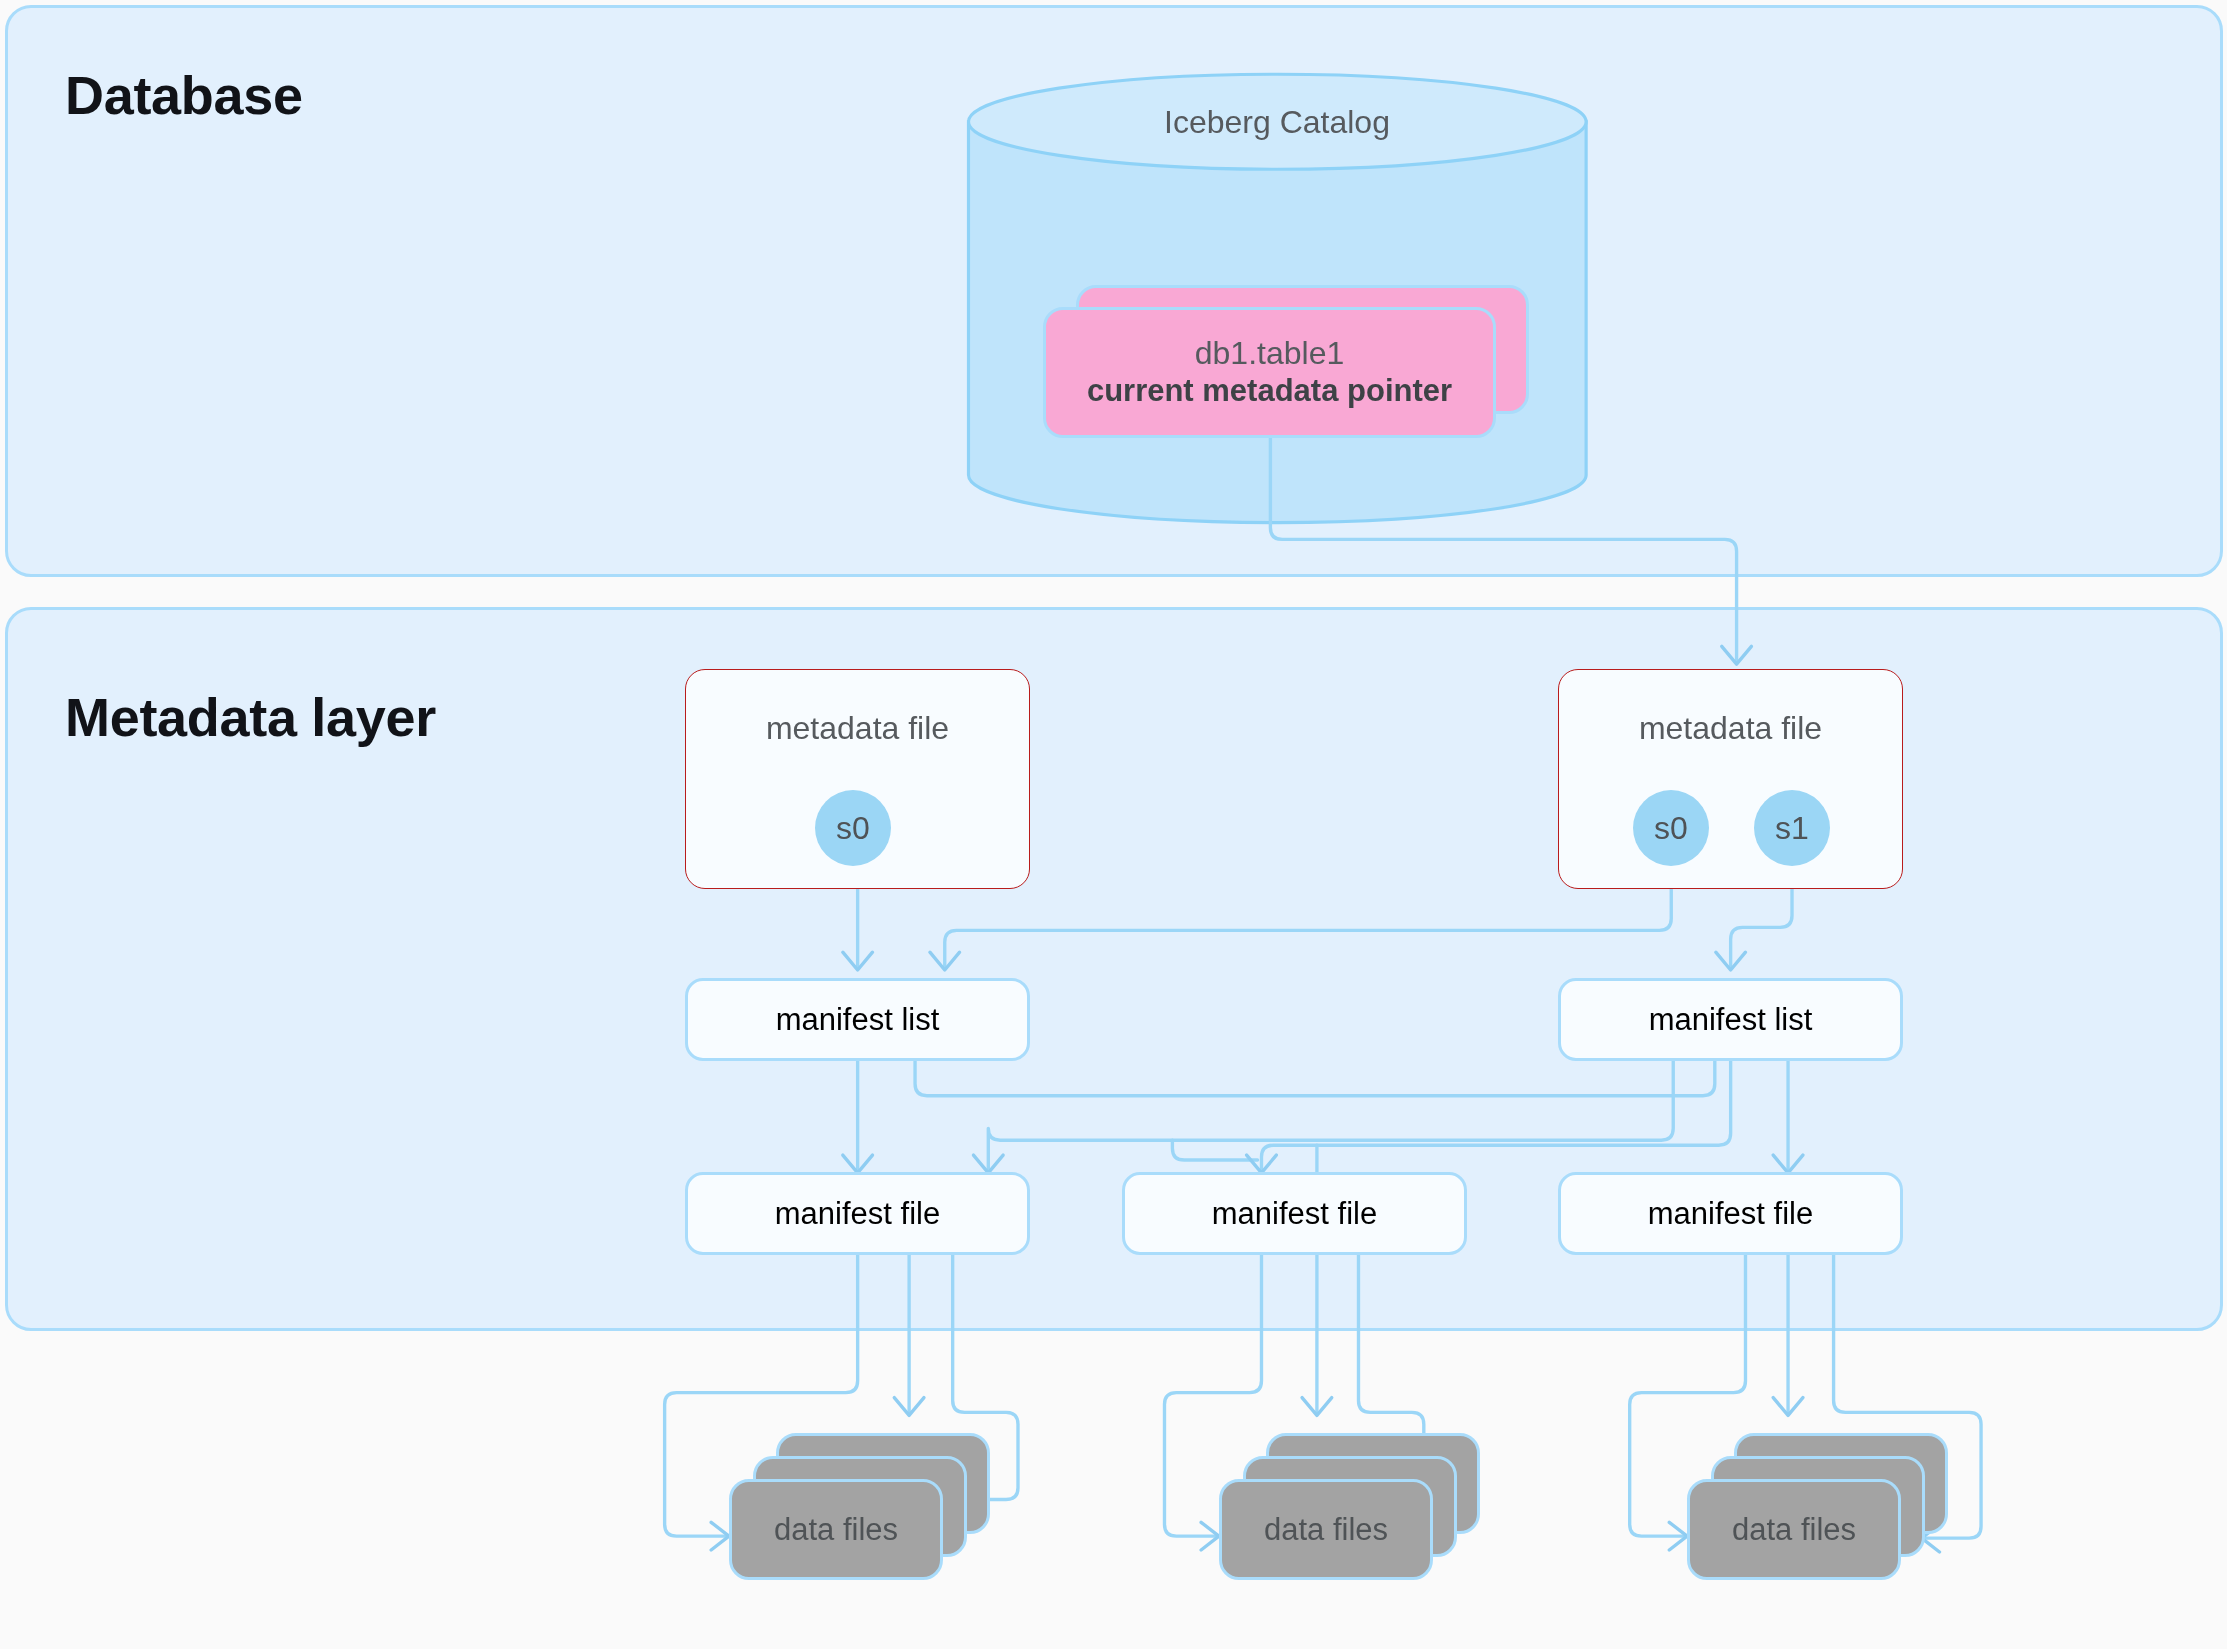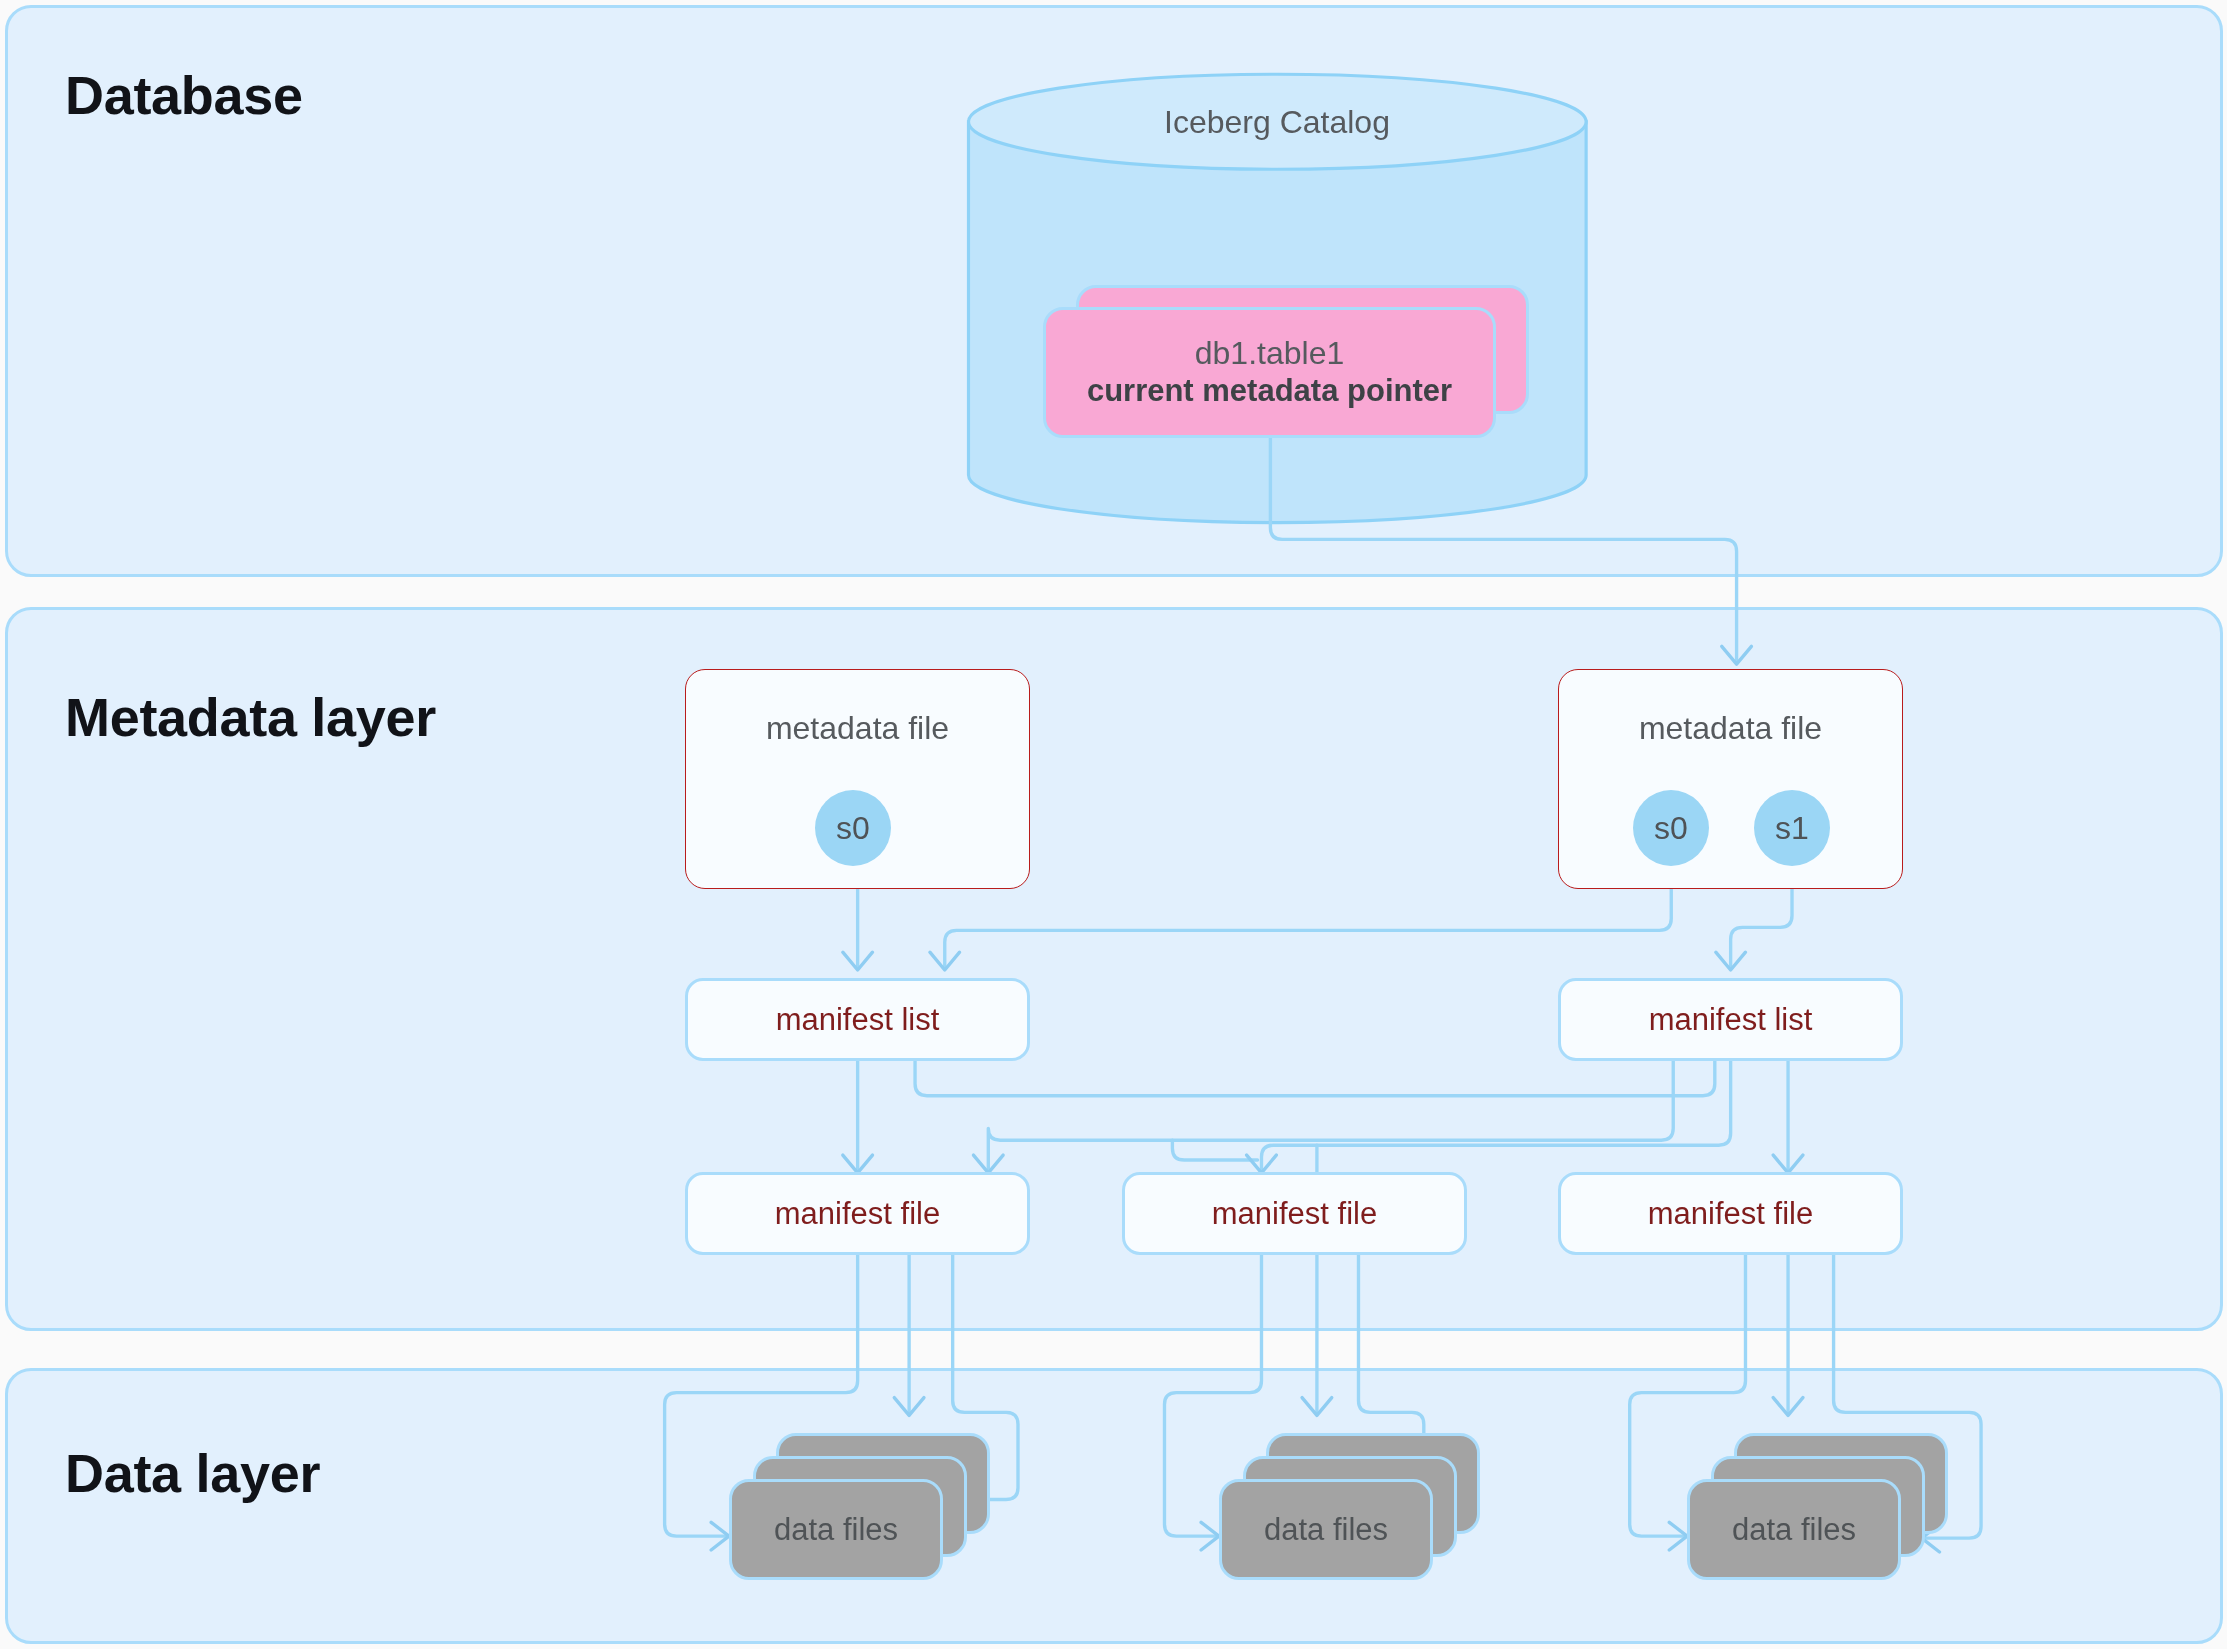--- a/index.html
+++ b/index.html
@@ -49,21 +49,21 @@
   }
 
   
   .node{
     position:absolute;
     background:#f8fcff;
     border:3px solid #a9dcfb;
     border-radius:18px;
     box-sizing:border-box;
     display:flex;align-items:center;justify-content:center;
-    color:#7f1d1d;
+    color:#000000;
     font-size:31px;
     text-align:center;
   }
 
   
   .ptr-card{
     position:absolute;
     background:#f9a8d4;
     border:3px solid #a9dcfb;
     border-radius:20px;
@@ -124,23 +124,20 @@
 <div class="stage">
 
   <div class="panel" id="panel-database">
     <div class="panel-title">Database</div>
   </div>
 
   <div class="panel" id="panel-metadata">
     <div class="panel-title">Metadata layer</div>
   </div>
 
-  <div class="panel" id="panel-data">
-    <div class="panel-title">Data layer</div>
-  </div>
 
   <svg class="overlay" viewBox="0 0 2250 1666" width="2228" height="1649">
     <path class="cyl-body" d="M978,123 L978,480 A312,48 0 0 0 1602,480 L1602,123 Z"></path>
     <ellipse class="cyl-top" cx="1290" cy="123" rx="312" ry="48"></ellipse>
   </svg>
   <div class="cyl-label" style="left:968px;top:104px;width:618px;">Iceberg Catalog</div>
 
   <svg class="overlay" viewBox="0 0 2250 1666" width="2228" height="1649">
 
     <path class="conn" d="M1283,442 L1283,533 Q1283,545 1295,545 L1742,545 Q1754,545 1754,557 L1754,668"></path>

